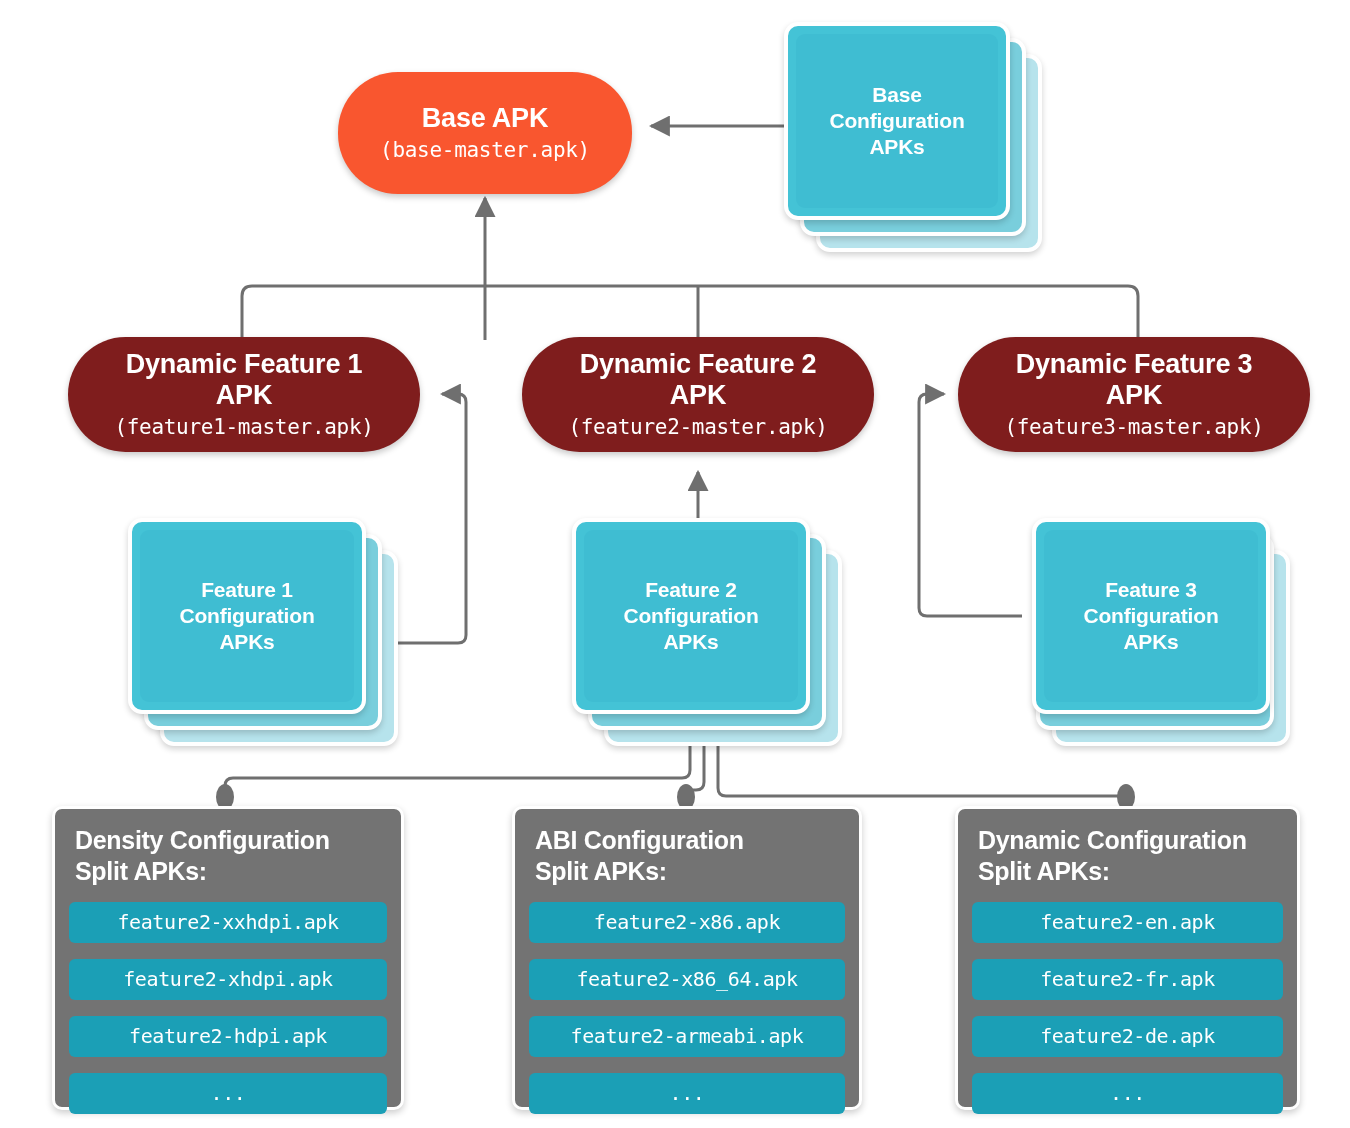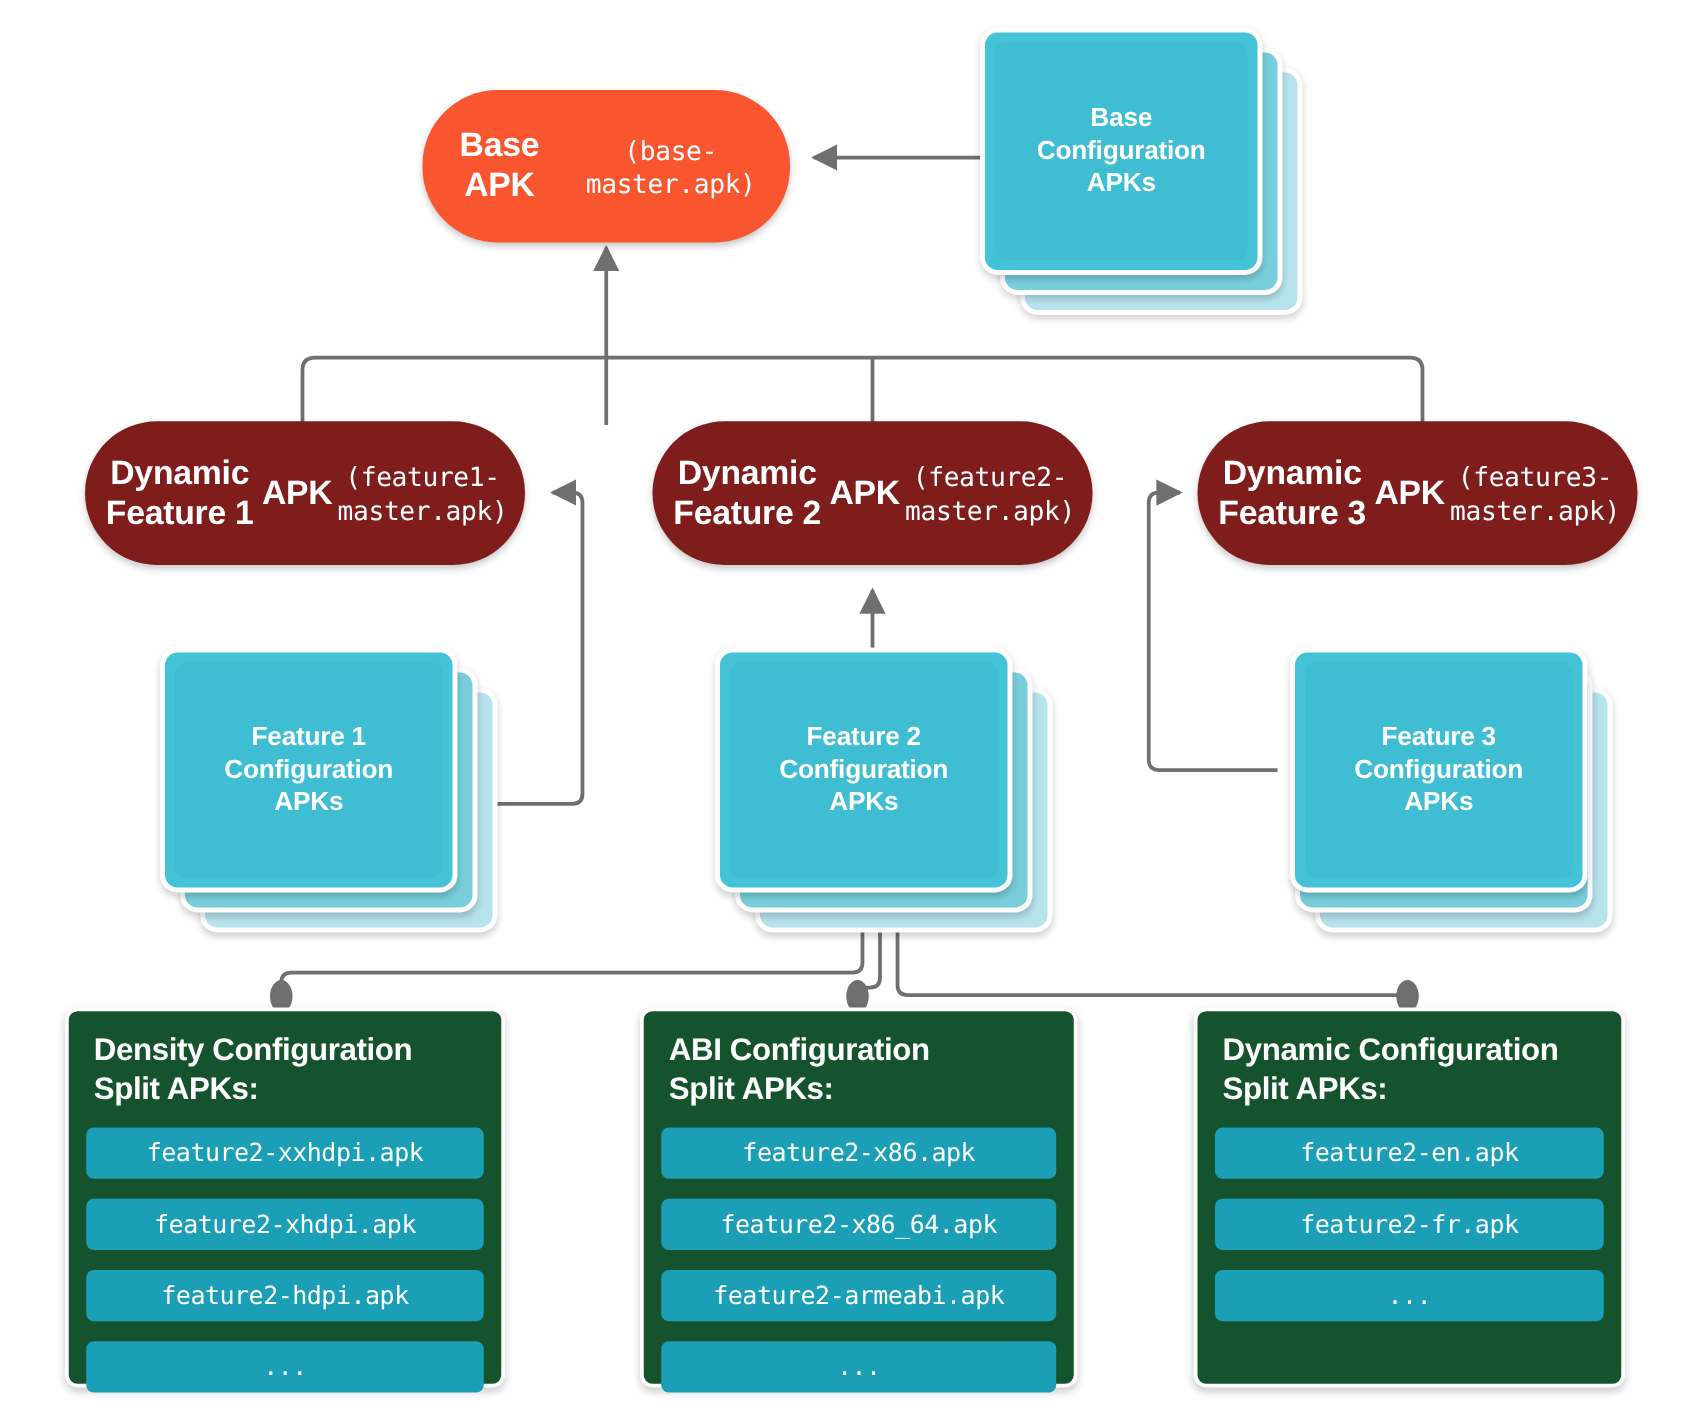--- a/index.html
+++ b/index.html
@@ -26,21 +26,21 @@
     height: 1128px;
     pointer-events: none;
     z-index: 1;
   }
 
   
   .pill {
     position: absolute;
     z-index: 3;
     display: flex;
-    flex-direction: row;
+    flex-direction: column;
     align-items: center;
     justify-content: center;
     border-radius: 60px;
     box-sizing: border-box;
     color: #ffffff;
     text-align: center;
     box-shadow: 0 3px 6px rgba(0,0,0,0.22);
     padding: 20px 10px;
   }
   .pill .t1 {
@@ -93,21 +93,21 @@
     font-weight: bold;
     line-height: 1.24;
     text-align: center;
     letter-spacing: -0.2px;
   }
 
   
   .splitbox {
     position: absolute;
     z-index: 3;
-    background: #14532d;
+    background: #737373;
     border-radius: 10px;
     box-sizing: border-box;
     border: 3px solid #ffffff;
     box-shadow: 0 3px 7px rgba(0,0,0,0.20);
     padding: 14px 14px 14px 14px;
   }
   .splitbox .sb-title {
     color: #ffffff;
     font-size: 25px;
     font-weight: bold;
@@ -267,17 +267,18 @@
   </div>
 
   <div class="splitbox" style="left:955px; top:806px; width:345px; height:304px;">
     <div class="sb-title">
       <span>Dynamic Configuration</span><br>
       <span>Split APKs:</span>
     </div>
     <div class="sb-rows">
       <div class="sb-row">feature2-en.apk</div>
       <div class="sb-row">feature2-fr.apk</div>
+      <div class="sb-row">feature2-de.apk</div>
       <div class="sb-row">...</div>
     </div>
   </div>
 
 </div>
 
 </body></html>

